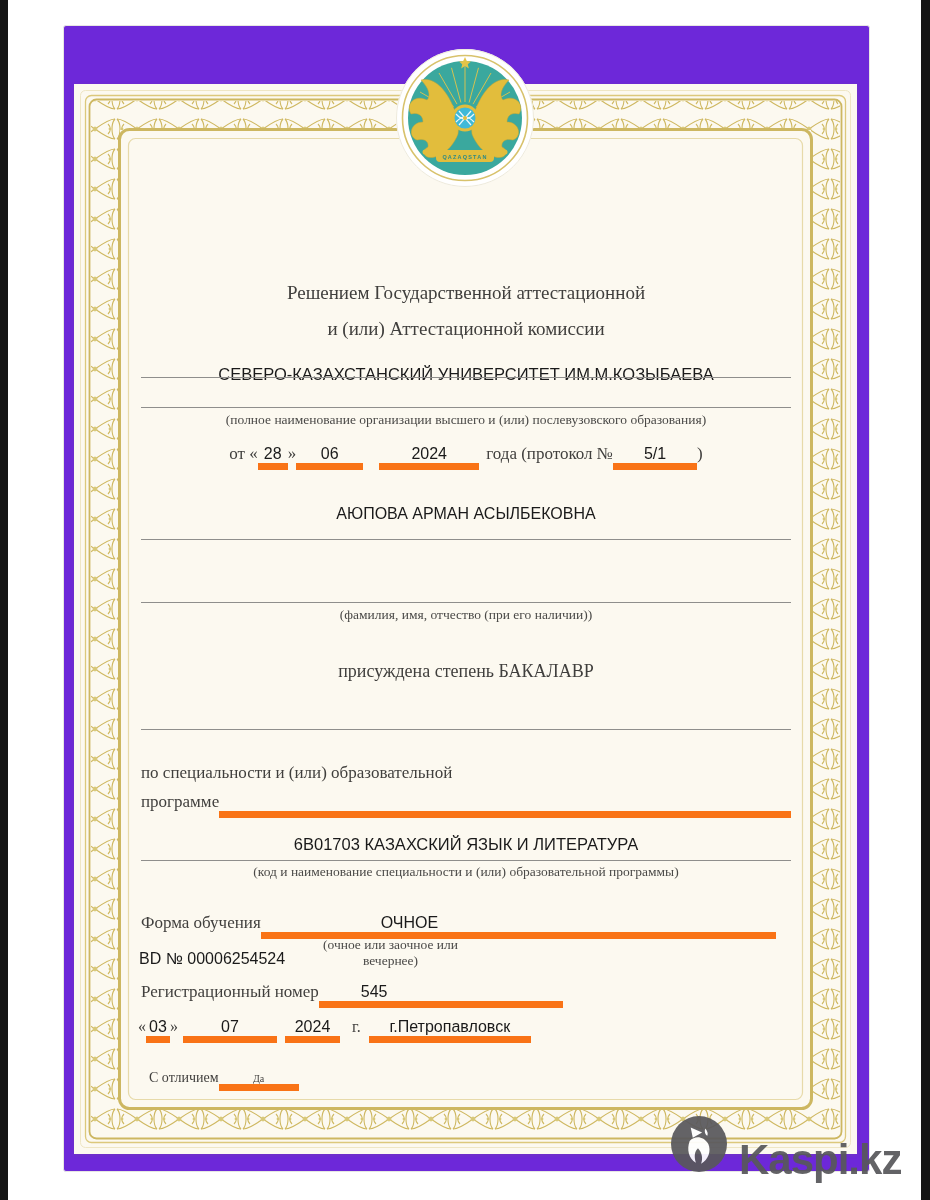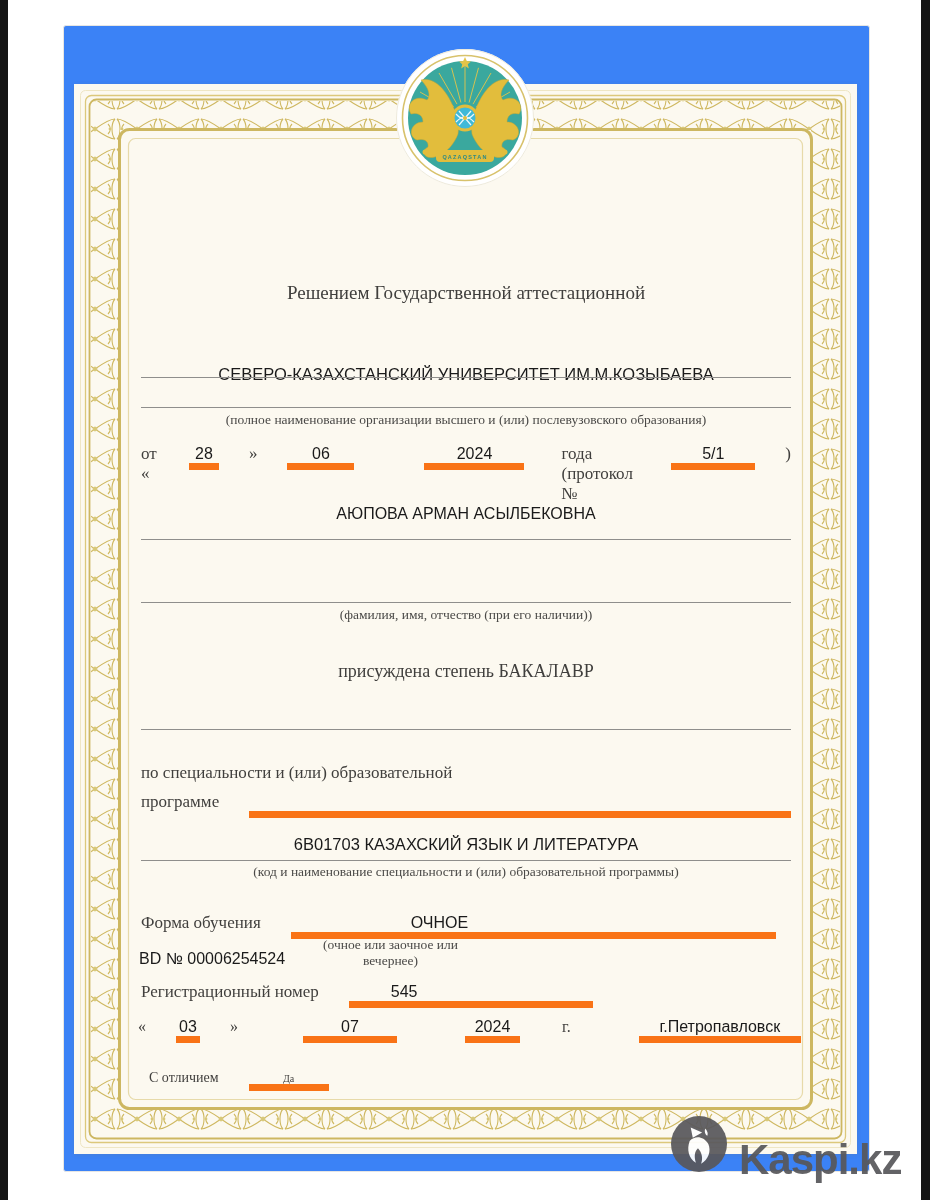--- a/index.html
+++ b/index.html
@@ -3,33 +3,33 @@
 <meta charset="utf-8">
 <style>
   html,body{margin:0;padding:0;}
   body{width:930px;height:1200px;background:#ffffff;position:relative;overflow:hidden;
        font-family:"Liberation Serif",serif;}
   .abs{position:absolute;}
   .edge-bar{position:absolute;top:0;bottom:0;background:#151515;}
   .edge-left{left:0;width:8px;}
   .edge-right{right:0;width:9px;}
   .photo{position:absolute;left:63px;top:25px;width:805px;height:1145px;
-         background:#3b82f6;border:1px solid #e7e6e3;border-radius:3px;}
+         background:#6d28d9;border:1px solid #e7e6e3;border-radius:3px;}
   .page{position:absolute;left:10px;top:58px;width:783px;height:1070px;
         background:#fcf9f0;box-shadow:0 1px 4px rgba(120,110,80,.18);}
   .border-svg{position:absolute;left:0;top:0;}
   .emblem{position:absolute;left:321px;top:-36px;width:140px;height:140px;}
   
   .serif{font-family:"Liberation Serif",serif;color:#403f3d;}
   .sans{font-family:"Liberation Sans",sans-serif;color:#1a1a1a;}
   .t13{font-size:13.5px;} .t14{font-size:14px;} .t15{font-size:10px;}
   .t16{font-size:16px;} .t165{font-size:16.5px;} .t17{font-size:17px;}
   .t18{font-size:18px;} .t19{font-size:19px;}
   .center{text-align:center;left:67px;right:66px;}
-  .row{display:flex;align-items:baseline;gap:30px;}
+  .row{display:flex;align-items:baseline;}
   .u{border-bottom:7px solid #f97316;text-align:center;display:inline-block;}
   .grow{flex:1;}
   .hline{position:absolute;height:0;border-bottom:1px solid #8f8e8c;left:67px;right:66px;}
   .caption{color:#4a4947;}
   .sp{display:inline-block;}
   
   .watermark{position:absolute;left:671px;top:1104px;display:flex;align-items:center;opacity:.93;}
   .kaspi-text{font-family:"Liberation Sans",sans-serif;font-weight:bold;font-size:42px;
               color:#58585b;margin-left:12px;letter-spacing:-1px;margin-top:32px;}
 </style>
@@ -93,20 +93,21 @@
         <circle cx="70" cy="70" r="13.5" fill="#e2bd3c"></circle>
         <circle cx="70" cy="70" r="10.5" fill="#3fb9d8"></circle>
         <path d="M61,66 Q70,76 79,66 M61,74 Q70,64 79,74 M64,63 L76,77 M76,63 L64,77" stroke="#ffffff" stroke-width="1.2" fill="none" opacity="0.9"></path>
         <circle cx="70" cy="70" r="2" fill="#e2bd3c"></circle>
         <rect x="41" y="102" width="58" height="12" rx="4" fill="#e2bd3c"></rect>
         <text x="70" y="111" text-anchor="middle" font-family="Liberation Sans, sans-serif" font-size="5.5" font-weight="bold" letter-spacing="1.2" fill="#2f8a84">QAZAQSTAN</text>
       </svg>
     </div>
 
     <div class="abs center serif t19" style="top:198px">Решением Государственной аттестационной</div>
+    <div class="abs center serif t19" style="top:234px">и (или) Аттестационной комиссии</div>
 
     <div class="abs center sans t165" style="top:281px">СЕВЕРО-КАЗАХСТАНСКИЙ УНИВЕРСИТЕТ ИМ.М.КОЗЫБАЕВА</div>
     <div class="hline" style="top:293px"></div>
     <div class="hline" style="top:323px"></div>
     <div class="abs center serif t13 caption" style="top:328px">(полное наименование организации высшего и (или) послевузовского образования)</div>
 
     <div class="abs row" style="top:360px;left:67px;right:66px;justify-content:center">
       <span class="serif t17">от «</span>
       <span class="u sans t16" style="min-width:30px">28</span>
       <span class="serif t17">»</span>

